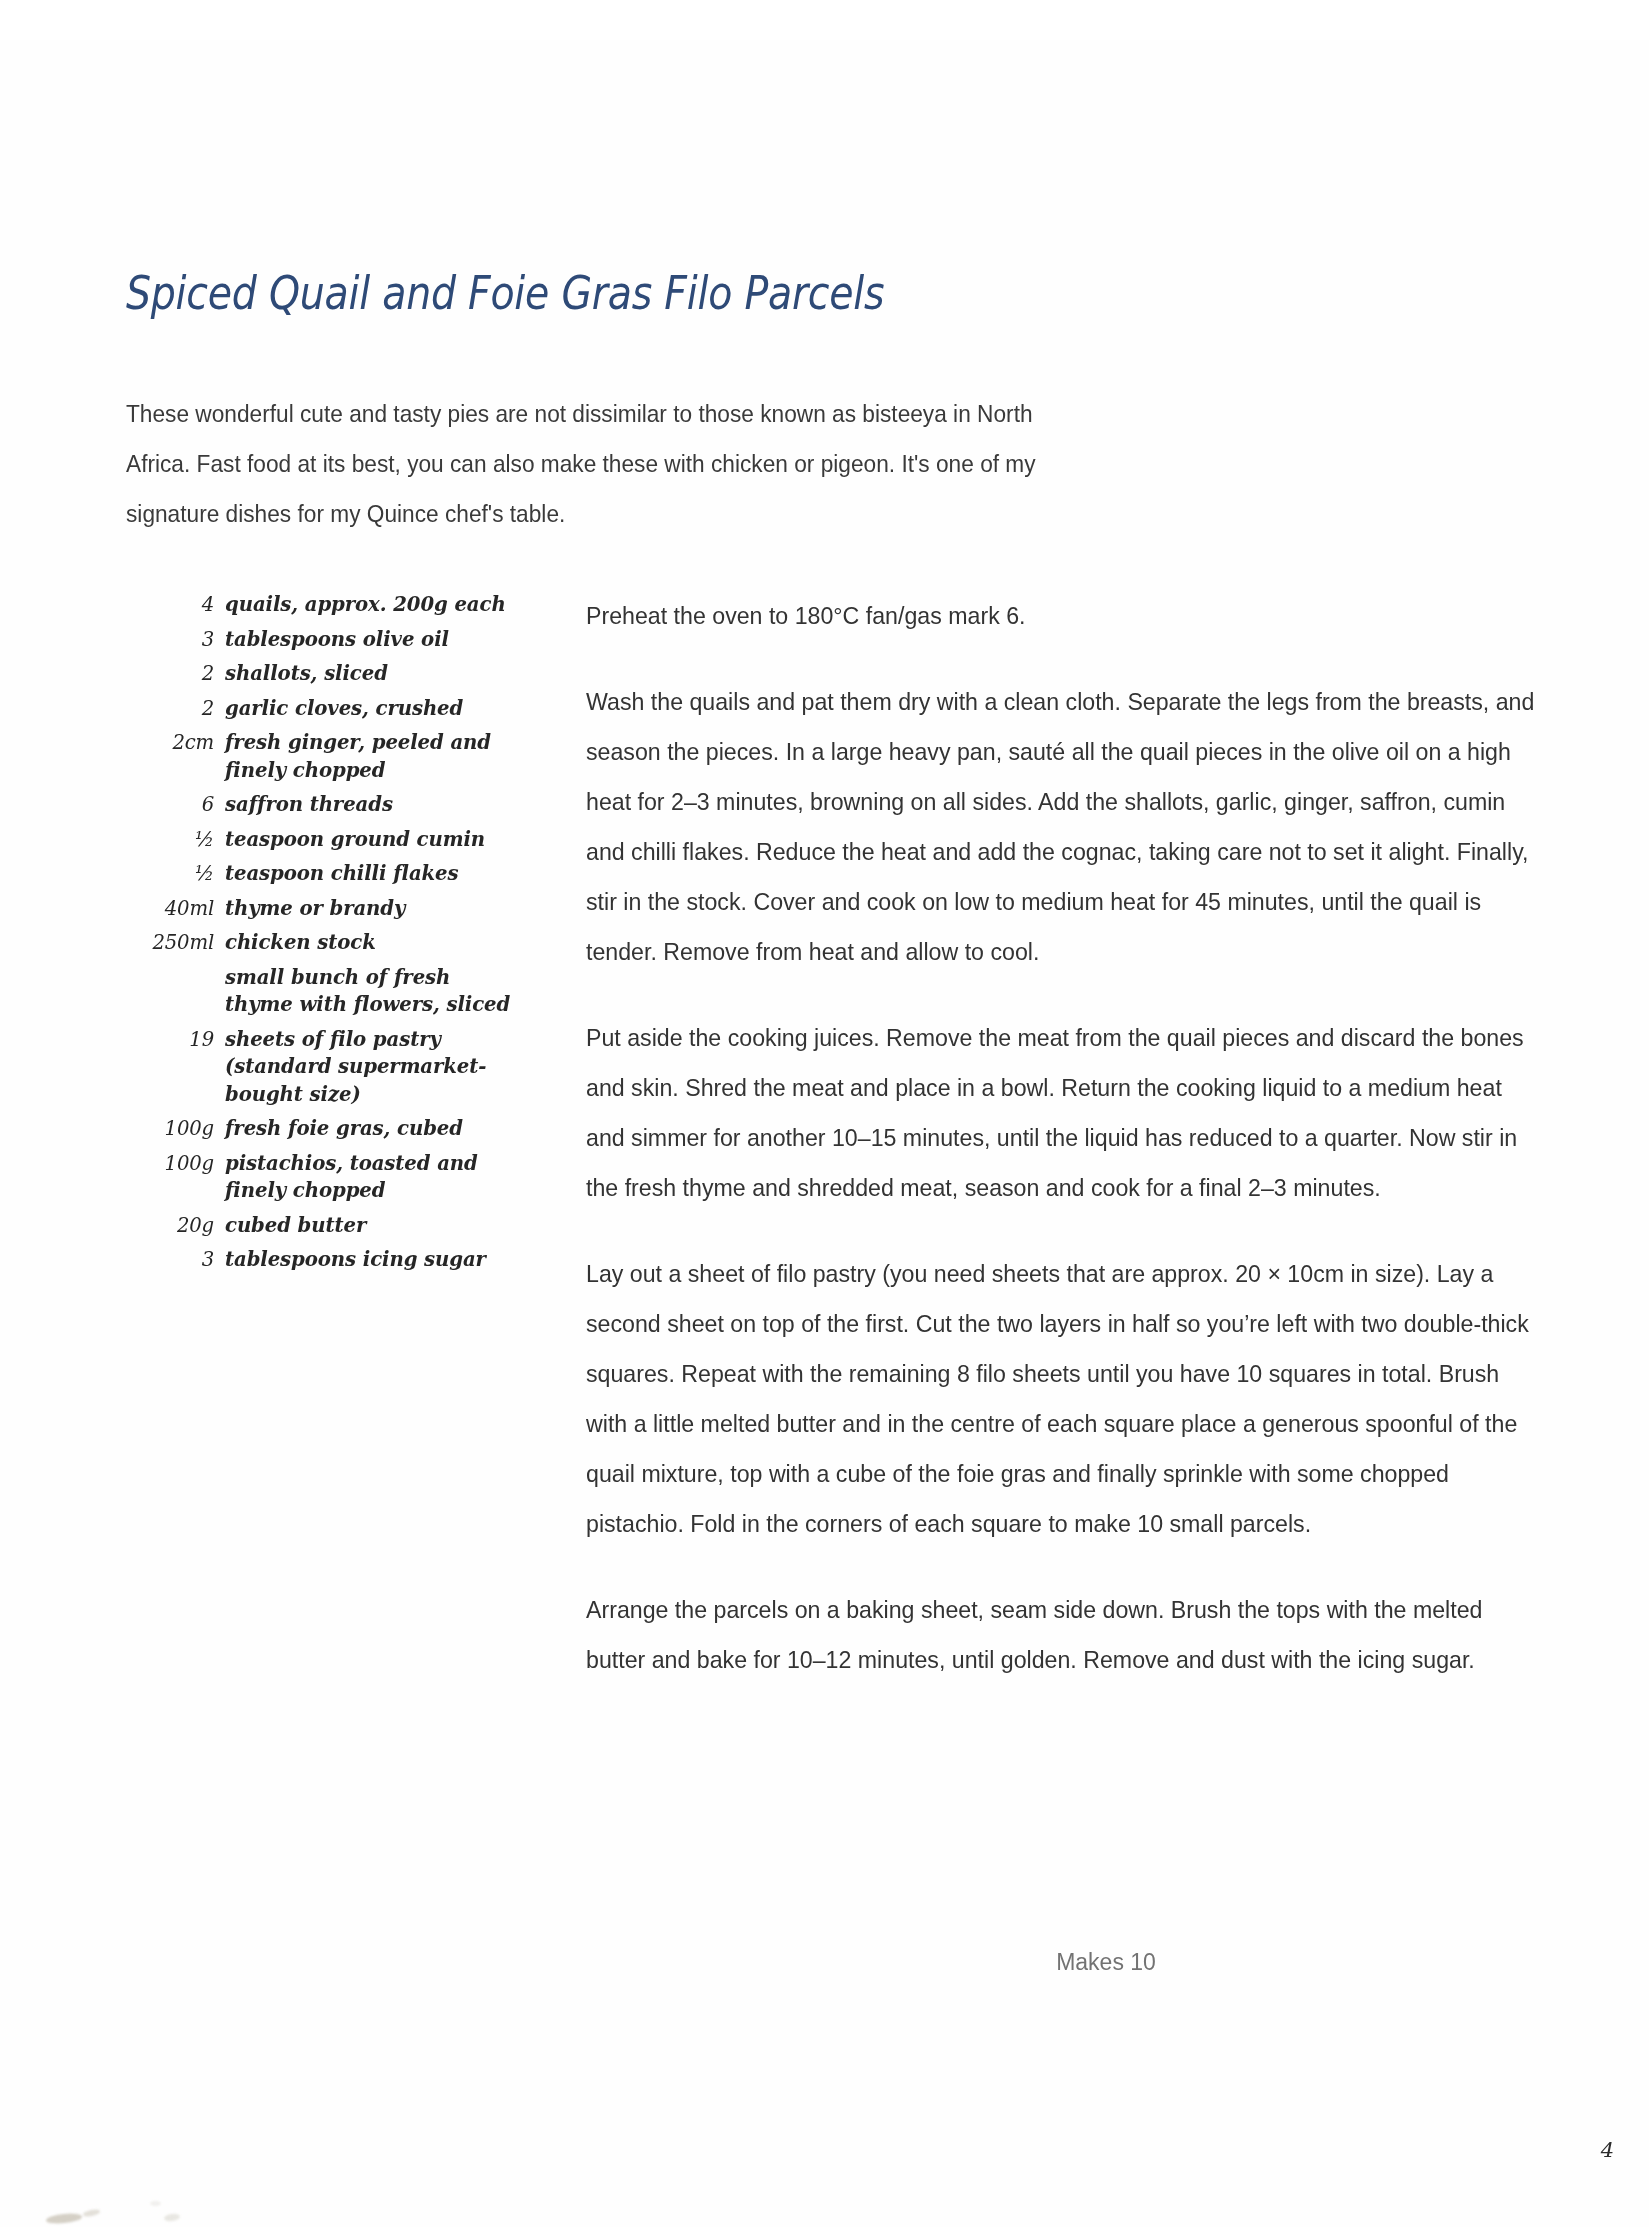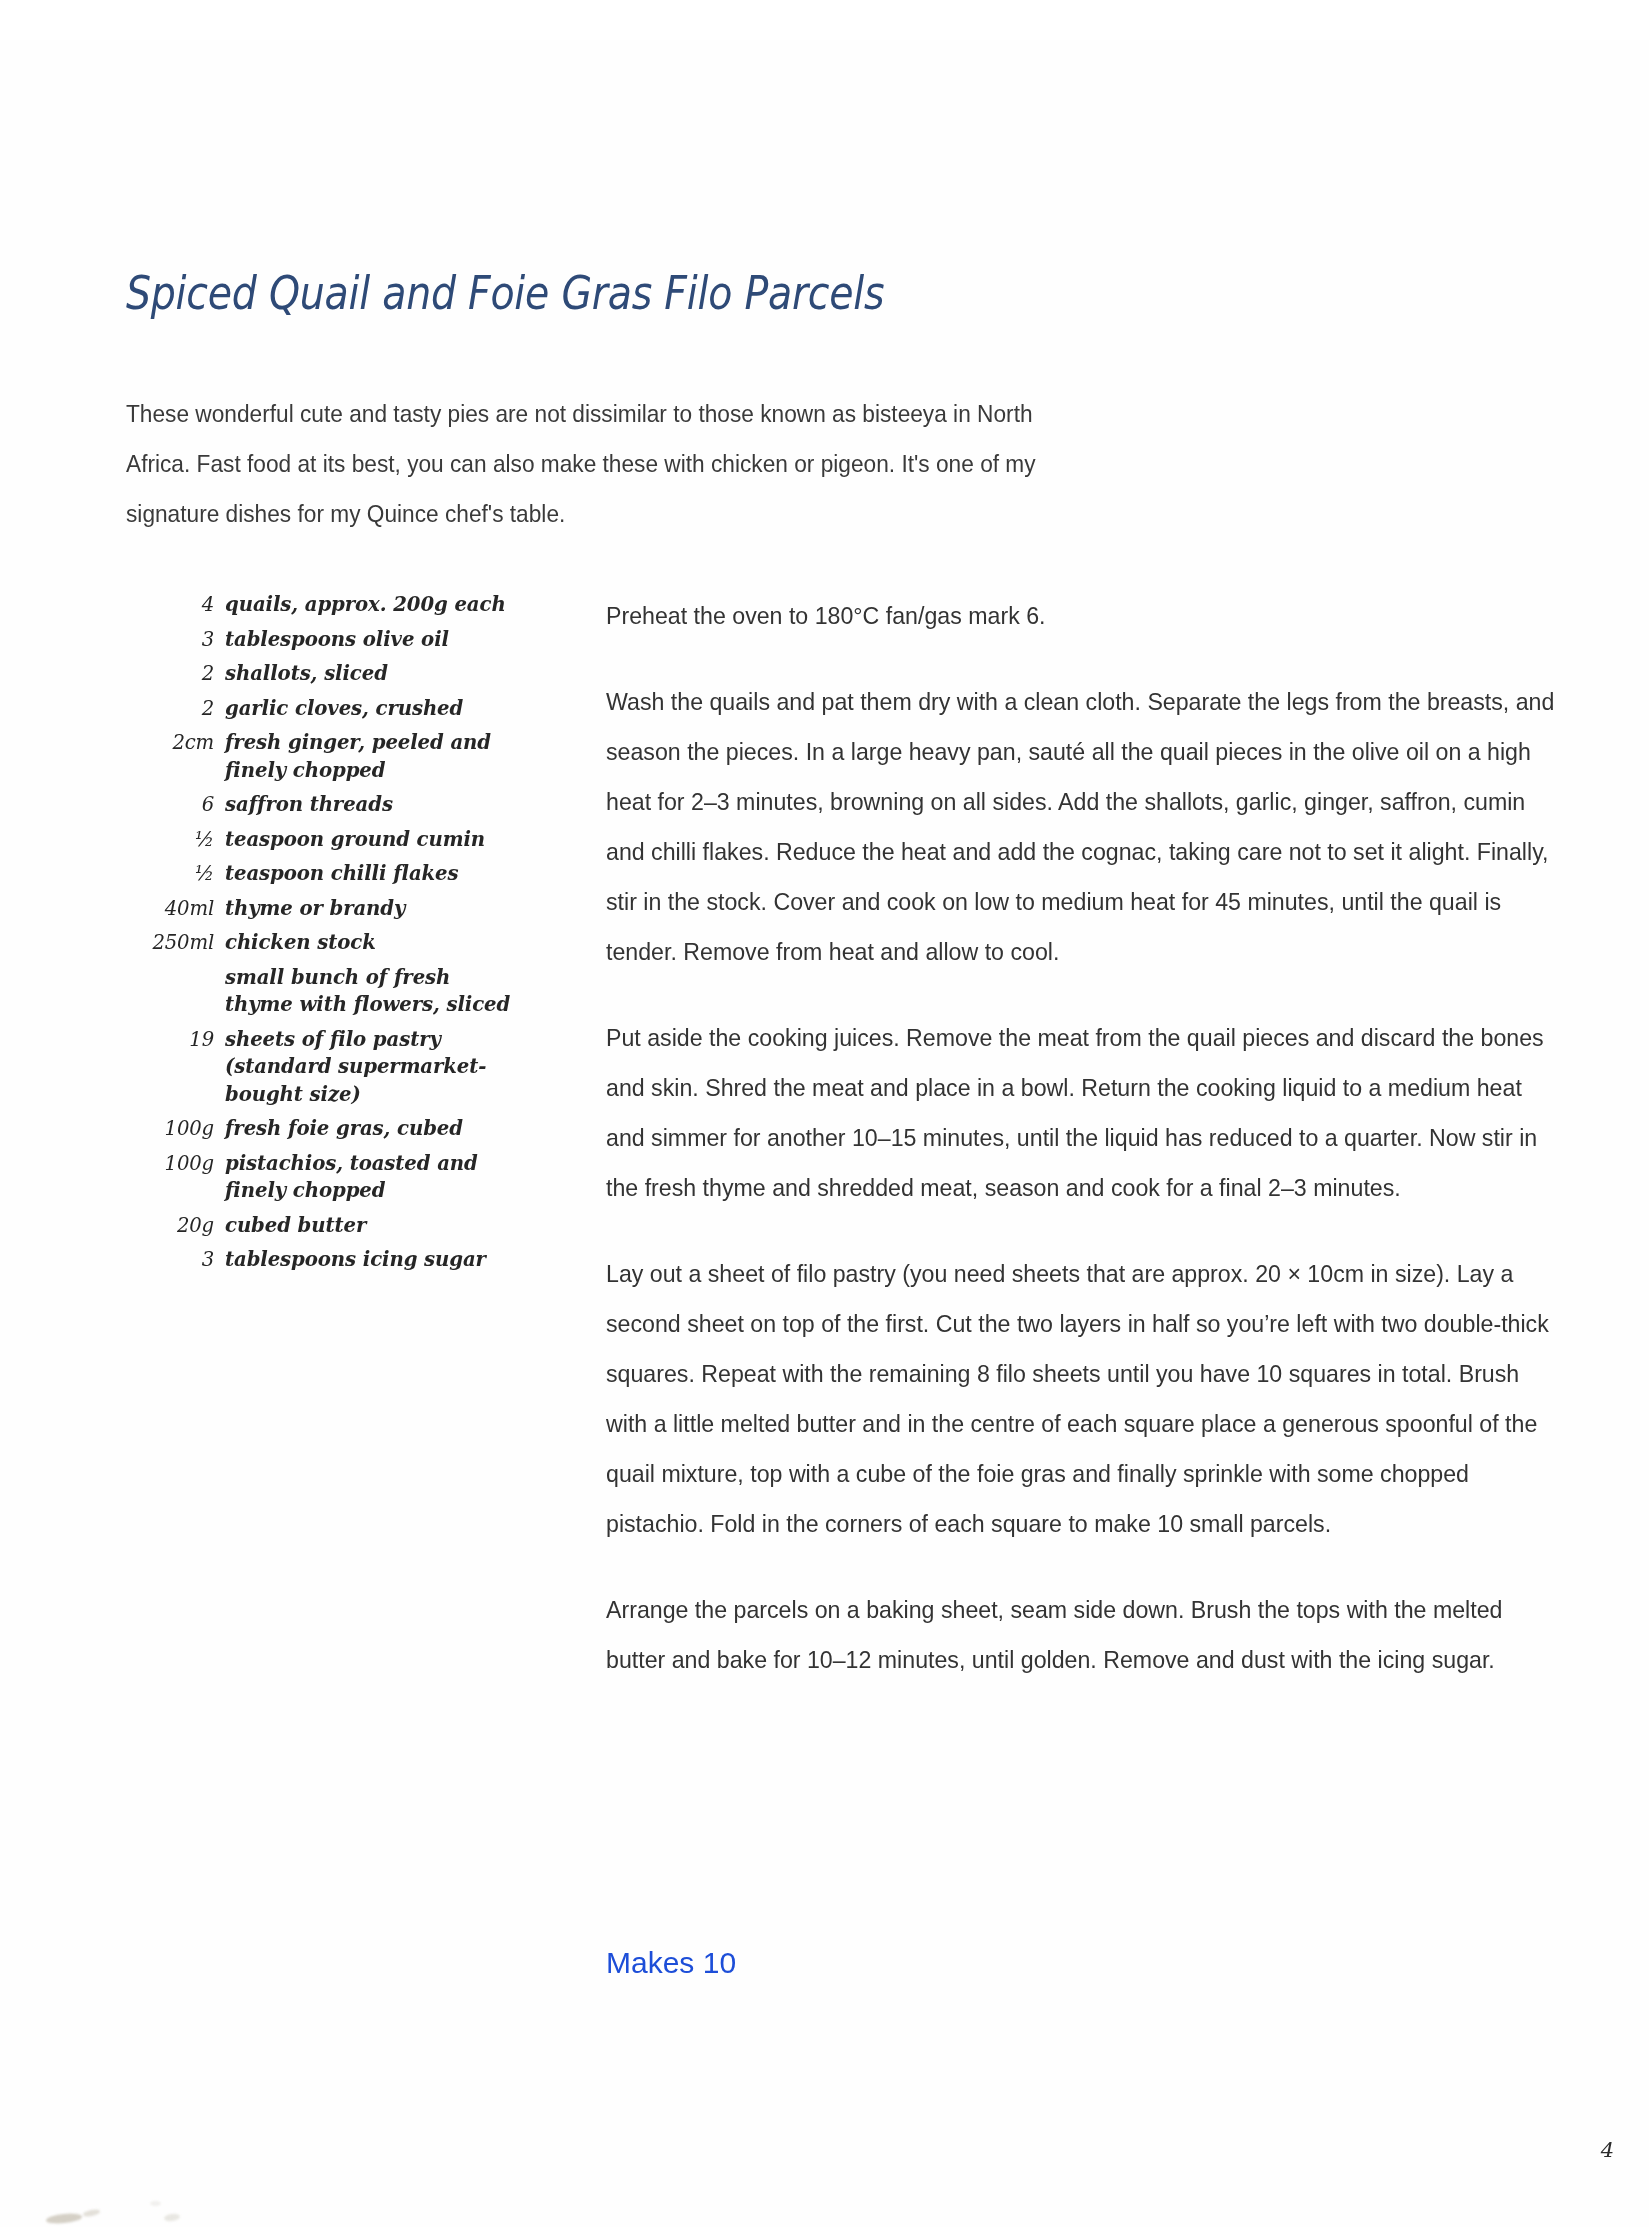--- a/index.html
+++ b/index.html
@@ -133,45 +133,45 @@
   .ing-name {
     flex: 1 1 auto;
     line-height: 27.5px;
     letter-spacing: -0.1px;
     font-weight: bold;
   }
 
   
   .method {
     position: absolute;
-    left: 480px;
+    left: 460px;
     top: 0;
     width: 1000px;
   }
   .method p {
     margin: 0 0 36px 0;
     font-size: 24.4px;
     line-height: 50px;
     color: #333333;
     transform: scaleX(0.95);
     transform-origin: left top;
   }
   .method p:last-child {
     margin-bottom: 0;
   }
 
   .makes {
     position: absolute;
     left: 480px;
     top: 1354px;
     width: 1000px;
-    text-align: left;
-    font-size: 30px;
+    text-align: center;
+    font-size: 23px;
     line-height: 35px;
-    color: #1d4ed8;
+    color: #737373;
   }
 
   .page-number {
     position: absolute;
     right: 36px;
     top: 2098px;
     font-family: "DejaVu Serif", serif;
     font-style: italic;
     font-size: 21px;
     color: #2c2c2c;

